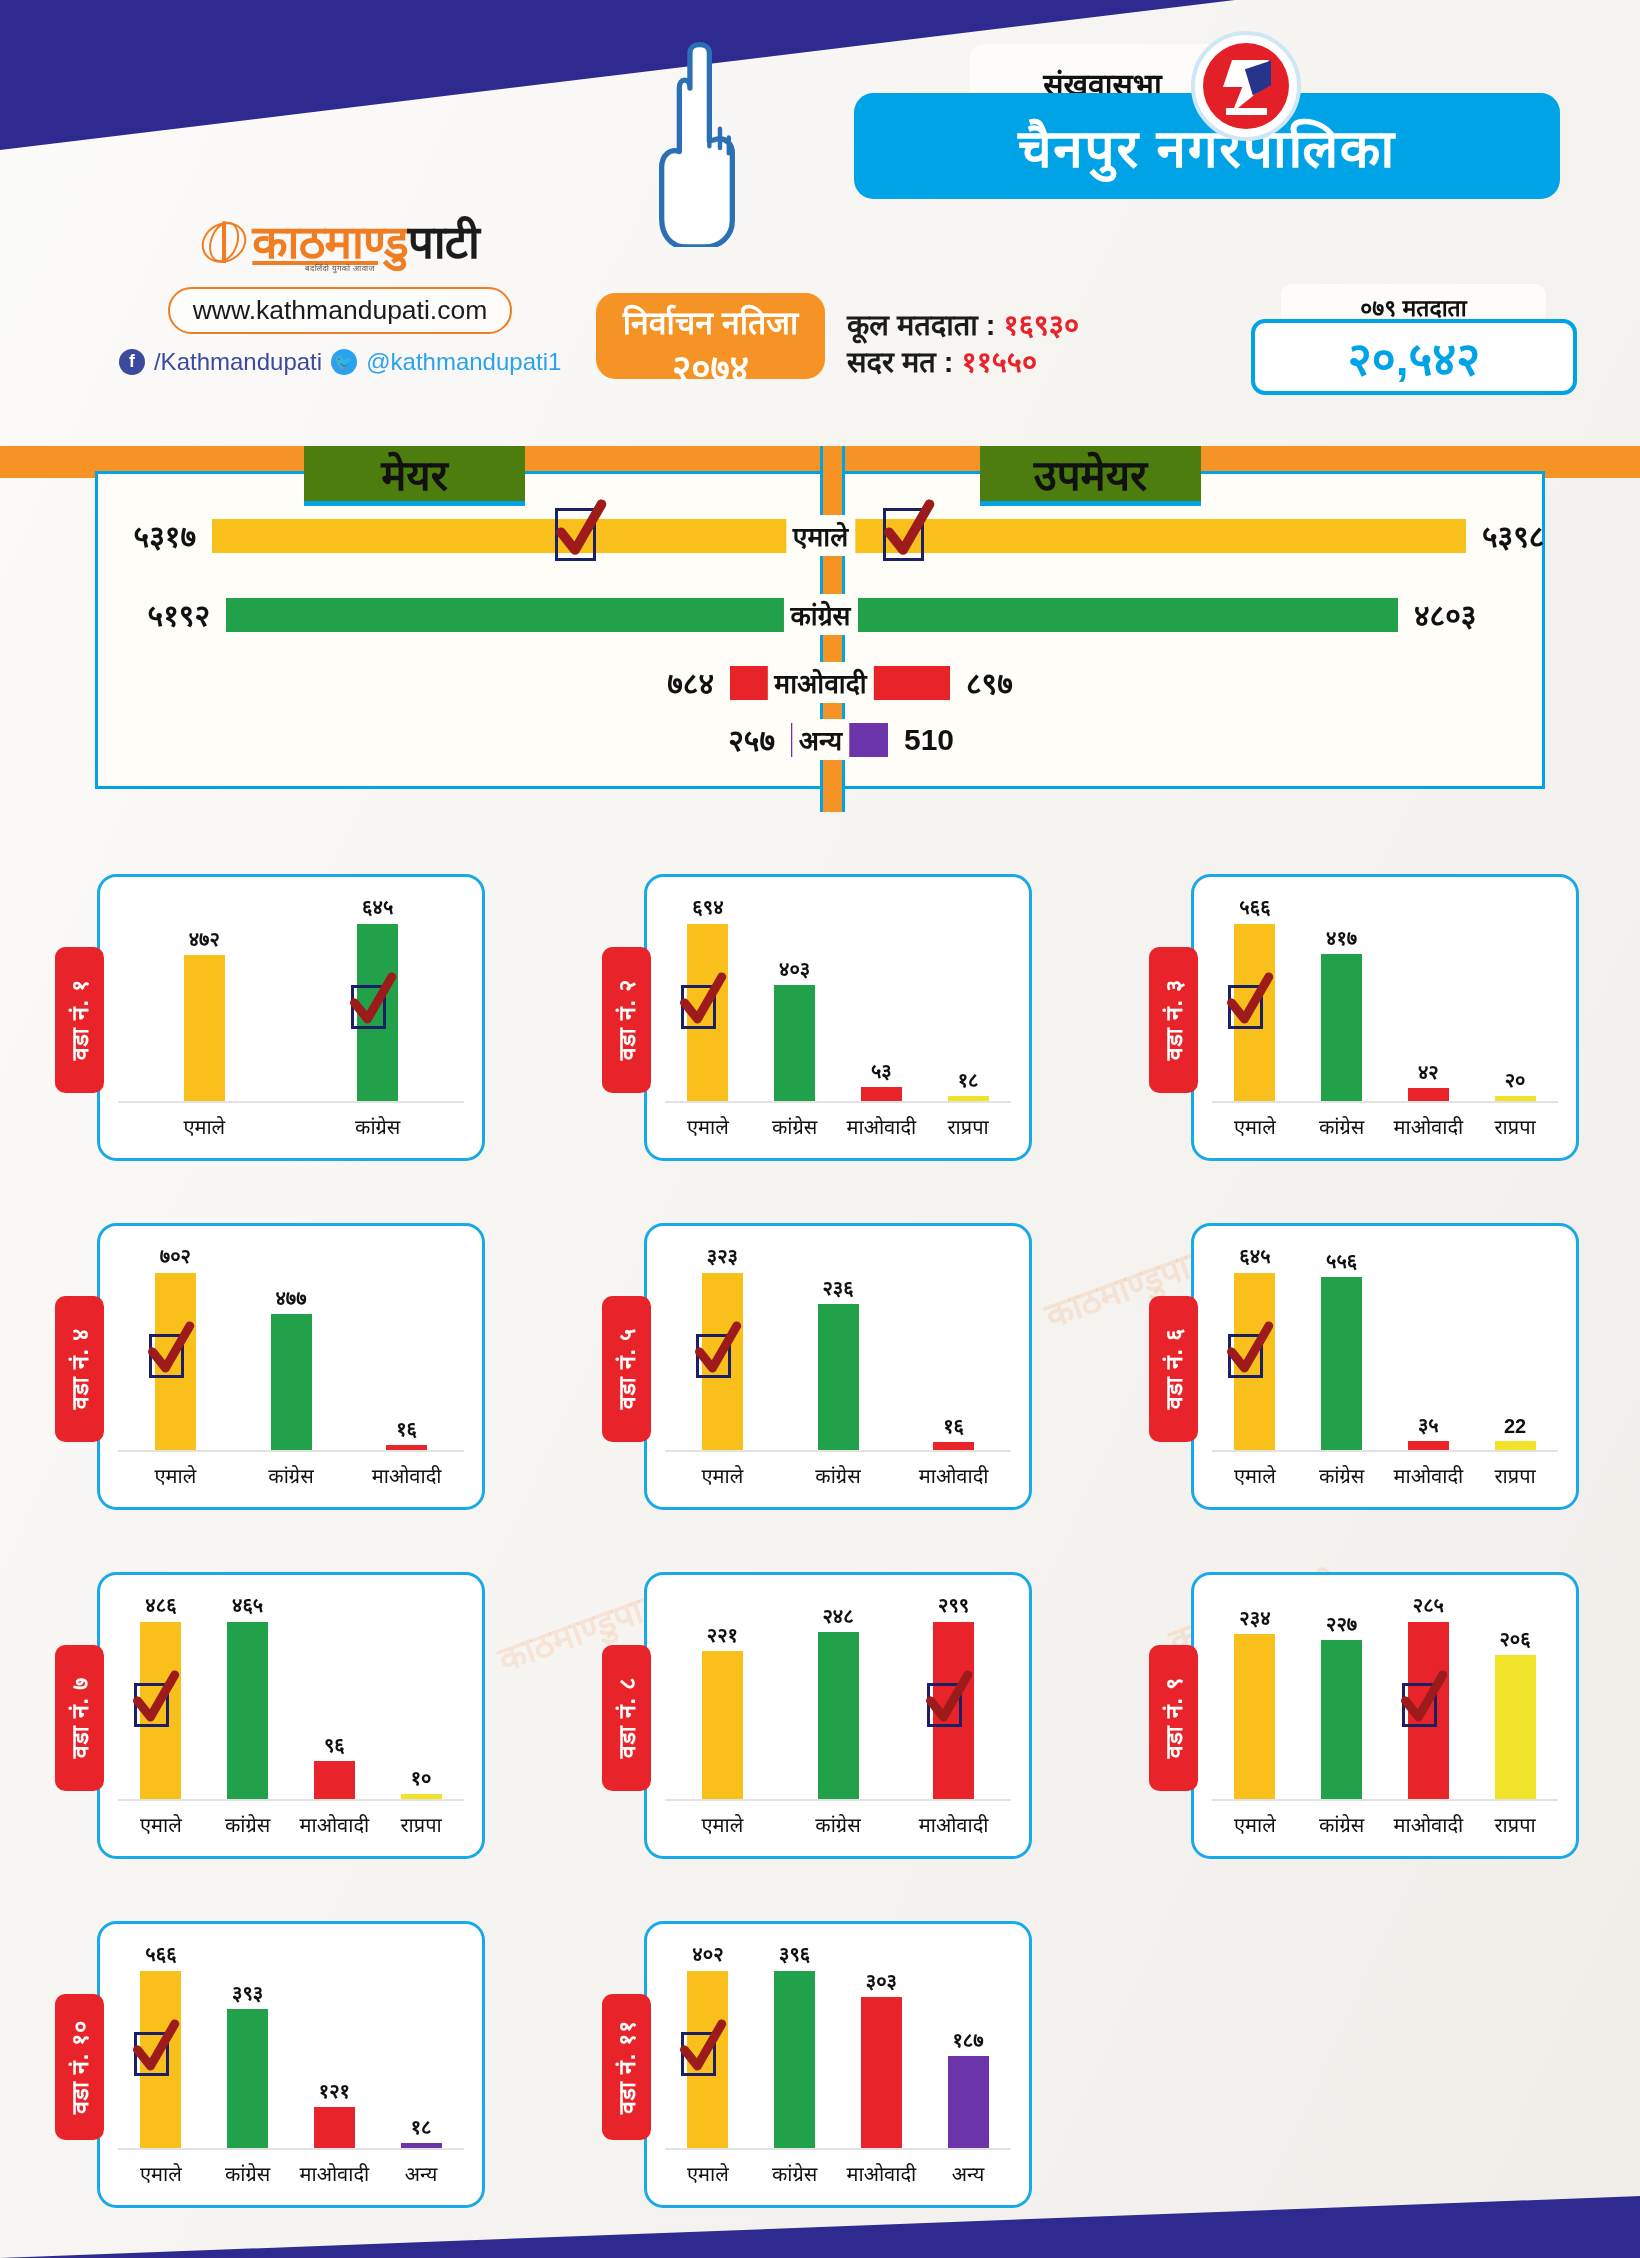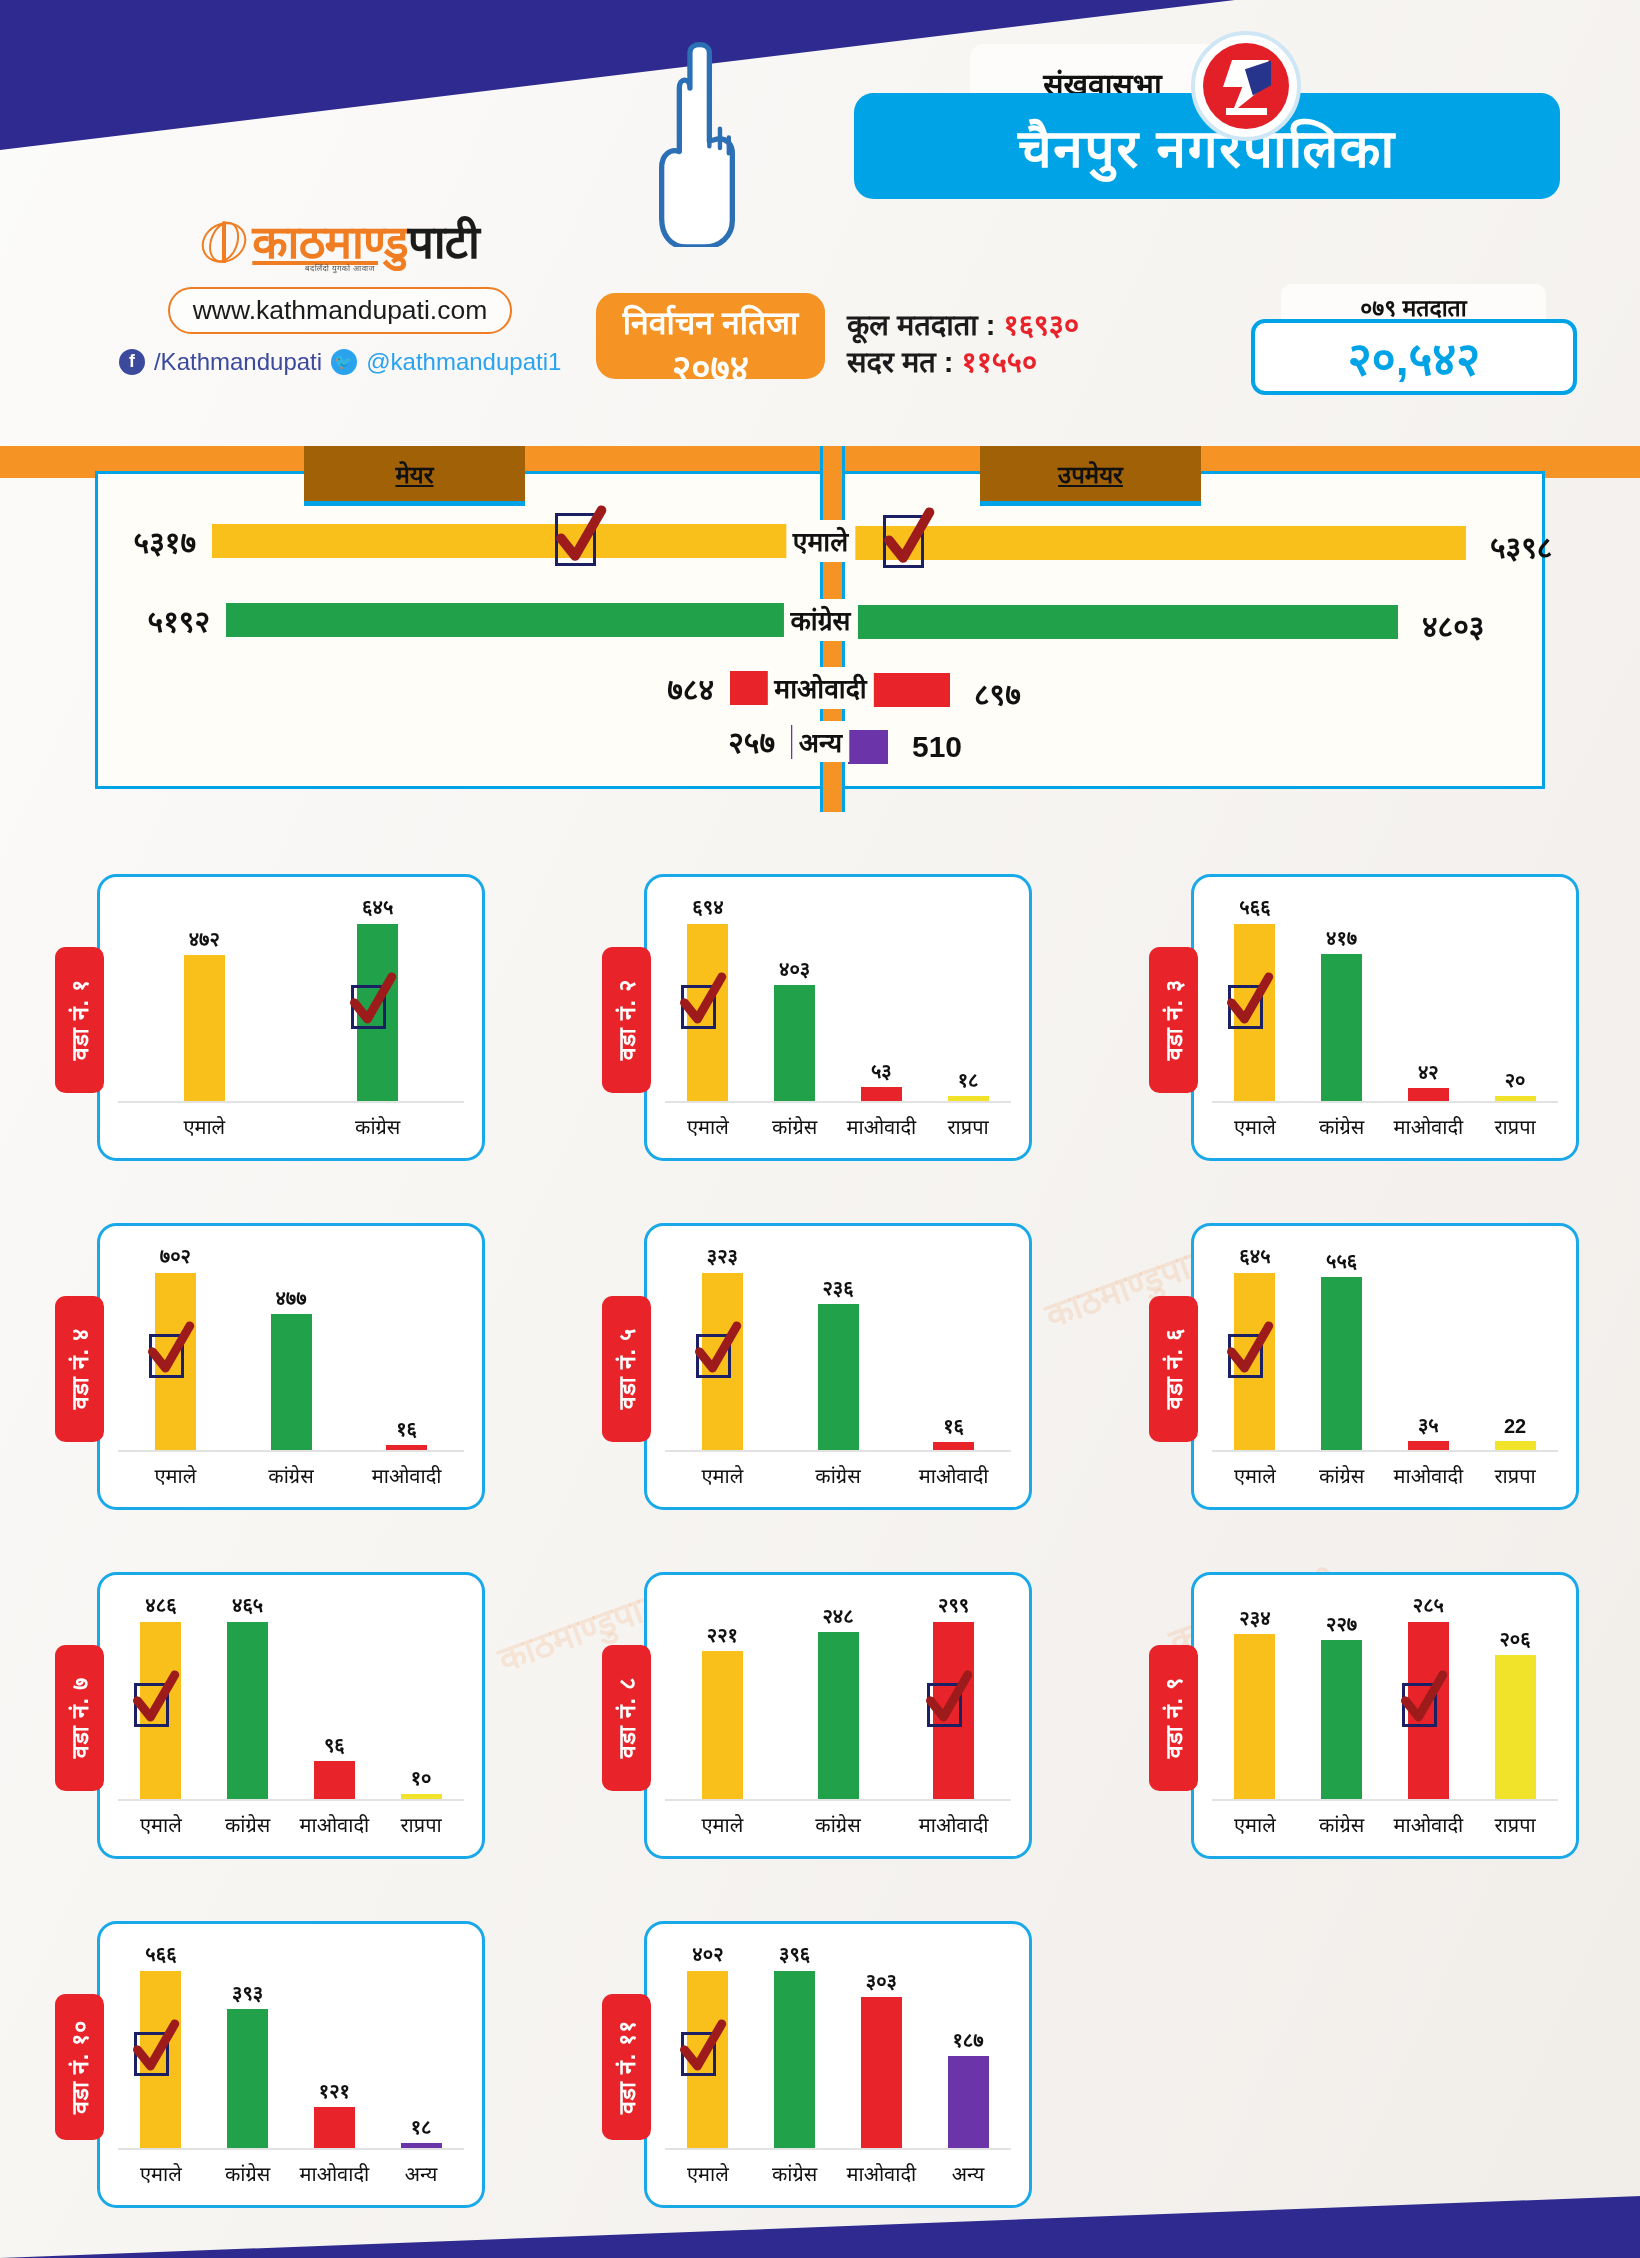--- a/index.html
+++ b/index.html
@@ -147,33 +147,32 @@
   .panel {
     position: absolute; left: 95px; top: 25px; width: 1450px; height: 318px;
     border: 3.5px solid #00a3e6; background: #fffdf7;
   }
   .center-stem {
     position: absolute; left: 820px; top: 0; width: 25px; height: 366px;
     background: #f59324; border-left: 3.5px solid #00a3e6; border-right: 3.5px solid #00a3e6;
     z-index: 2;
   }
   .role-tab {
-    position: absolute; top: 0; width: 221px; height: 60px; background: #a16207;
+    position: absolute; top: 0; width: 221px; height: 60px; background: #4d7c0f;
     display: flex; align-items: center; justify-content: center;
-    font-size: 24px; font-weight: 700; color: #111; border-bottom: 5.3px solid #00a3e6;
+    font-size: 42px; font-weight: 700; color: #111; border-bottom: 5.3px solid #00a3e6;
     z-index: 6;
-    text-decoration: underline;
   }
   .role-mayor { left: 304px; }
   .role-deputy { left: 980px; }
 
   .mrow { position: absolute; left: 0; width: 1641px; display: flex; align-items: center; }
   .mrow .left { width: 820px; display: flex; align-items: center; justify-content: flex-end; gap: 16px; }
-  .mrow .right { width: 820px; display: flex; justify-content: flex-start; gap: 24px;
-                 padding-left: 28px; margin-top: 11px; }
+  .mrow .right { width: 820px; display: flex; align-items: center; justify-content: flex-start; gap: 16px;
+                 padding-left: 28px; }
   .mrow .lbl {
     position: absolute; left: 50%; transform: translateX(-50%); background: #fffdf7;
     padding: 2.6px 7px; font-size: 26.5px; font-weight: 700; color: #111; z-index: 5; white-space: nowrap;
   }
   .mval { font-size: 30px; font-weight: 700; color: #111; }
   .mbar { height: 34px; position: relative; }
   .mbar.c-emale { background: #f9bf1a; }
   .mbar.c-congress { background: #22a14b; }
   .mbar.c-maoist { background: #e8232a; }
   .mbar.c-other { background: #6b34a8; }

